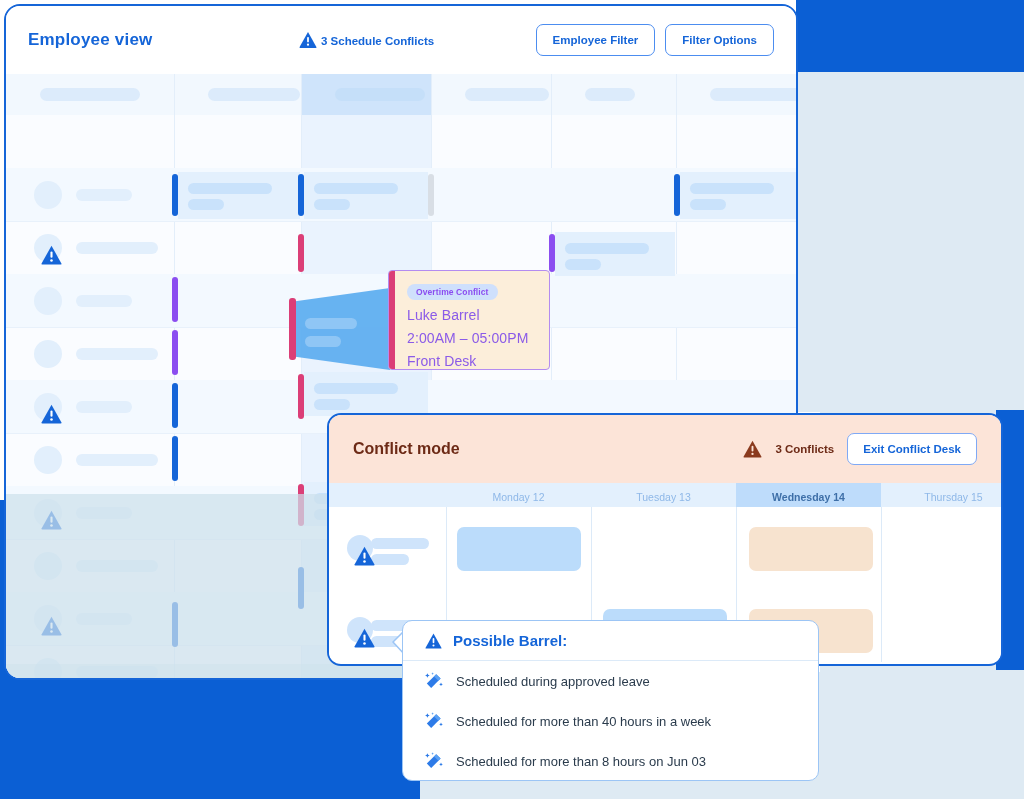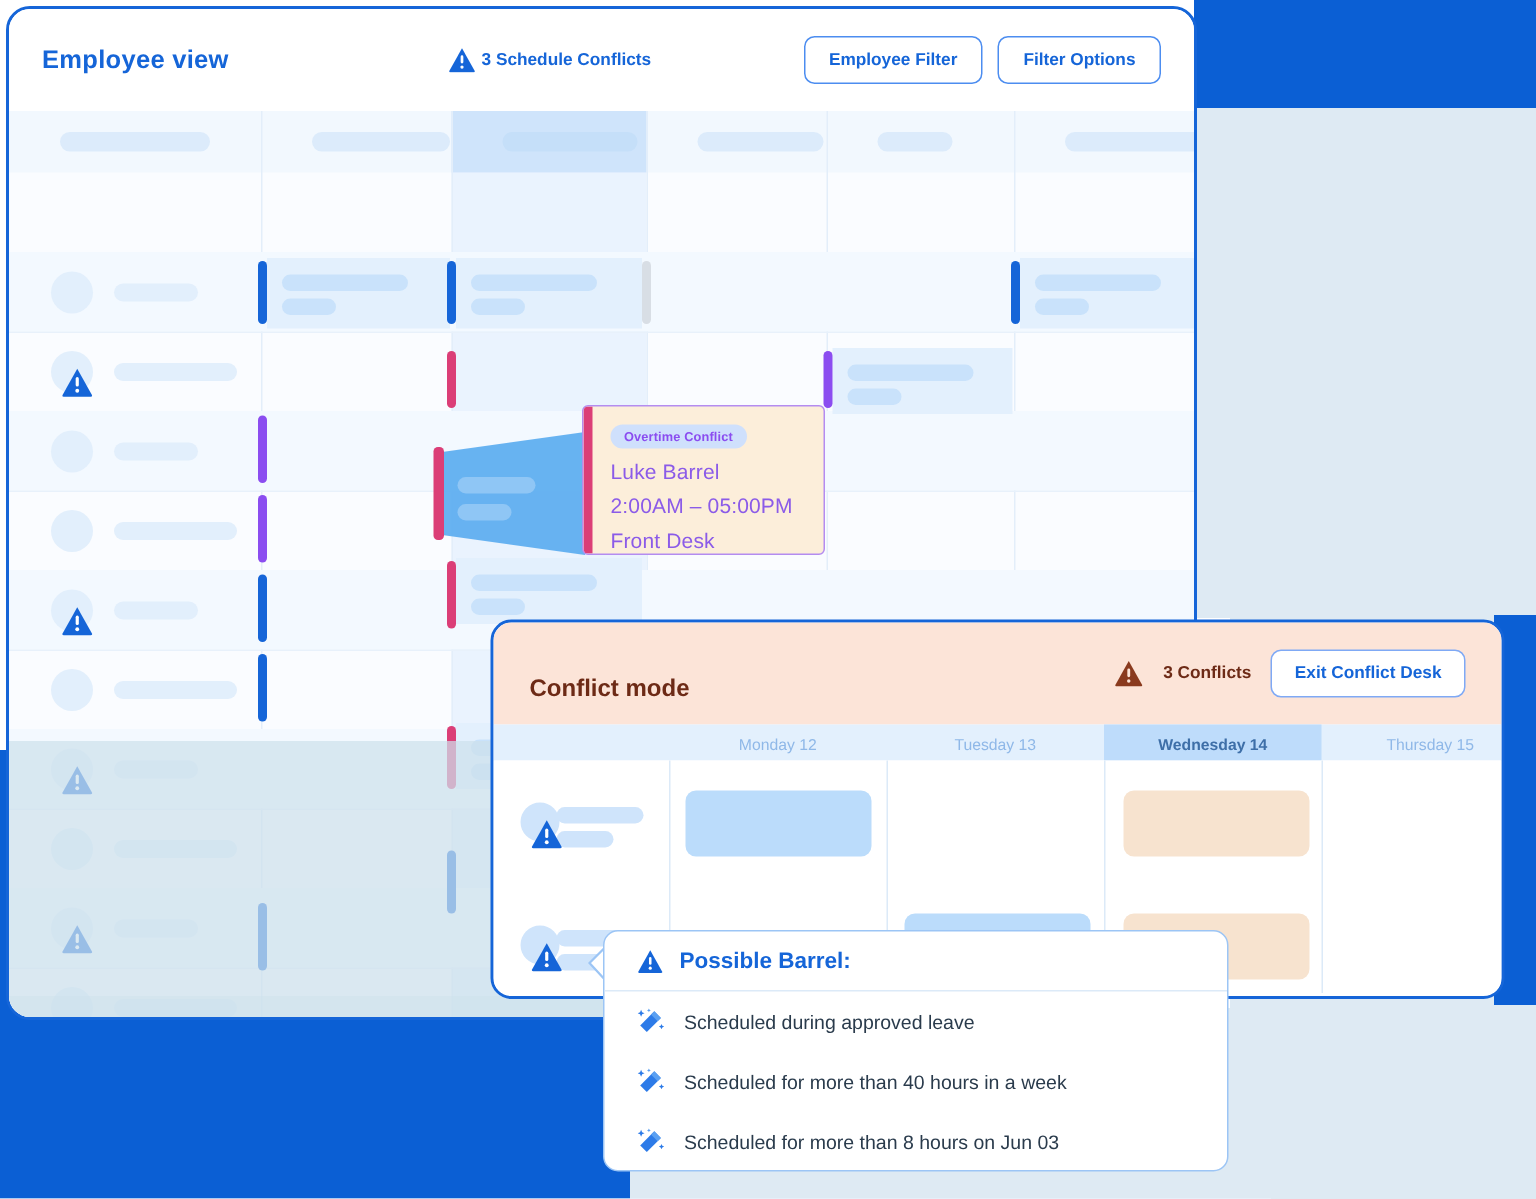--- a/index.html
+++ b/index.html
@@ -155,21 +155,21 @@
   }
 
   
   .conflict-panel {
     position: absolute; left: 327px; top: 413px; width: 676px; height: 253px;
     background: #ffffff; border: 2px solid #1565D8; border-radius: 14px;
     overflow: hidden;
   }
   .cm-header {
     position: relative; height: 68px; background: #FCE4D8;
-    display: flex; align-items: flex-end; padding: 14px 24px;
+    display: flex; align-items: center; padding: 14px 24px;
   }
   .cm-title { font-size: 16px; font-weight: bold; color: #6D2A16; }
   .cm-right {
     position: absolute; right: 24px; top: 50%; transform: translateY(-50%);
     display: flex; align-items: center; gap: 13px;
   }
   .cm-count { font-size: 11.5px; font-weight: bold; color: #6D2A16; }
   .cm-exit {
     border: 1.5px solid #7FA9F5; border-radius: 7px; background: #fff;
     color: #1565D8; font-size: 11.5px; font-weight: bold; padding: 9px 15px;

